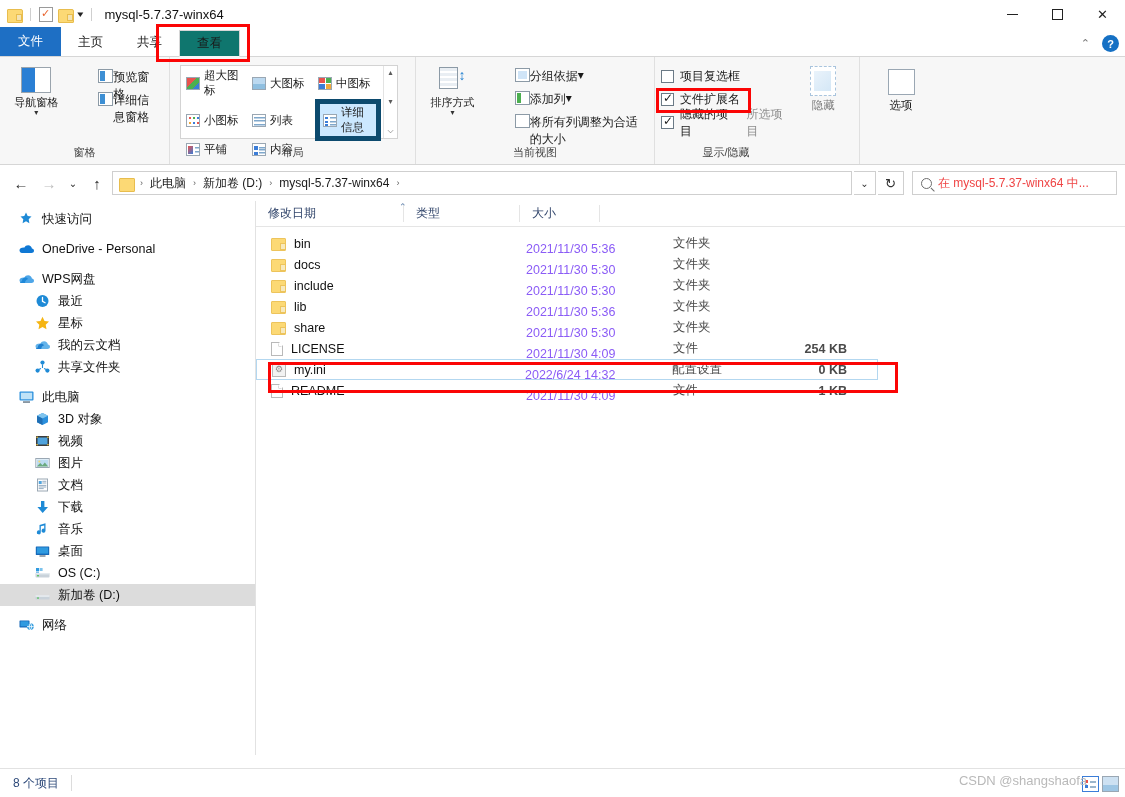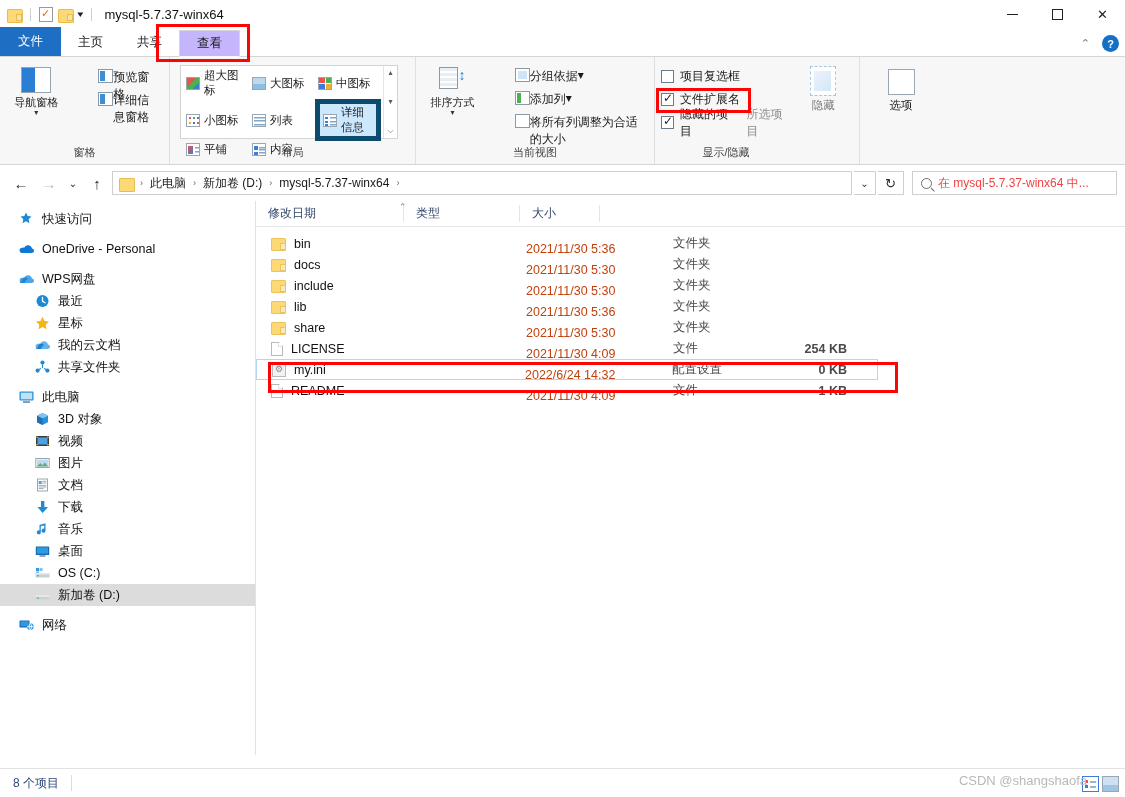--- a/index.html
+++ b/index.html
@@ -28,21 +28,21 @@
   .wincontrols div { width:45px; height:28px; display:flex; align-items:center; justify-content:center;
      font-size:13px; color:#222; }
   .wincontrols .sq { width:11px; height:11px; border:1px solid #222; }
   .wincontrols .mn { width:11px; height:1px; background:#222; }
 
   
   .tabbar { height:29px; display:flex; align-items:flex-end; background:#fff; position:relative;
      border-bottom:1px solid #d6d6d6; }
   .tab { height:27px; padding:0 17px; display:flex; align-items:center; font-size:12.5px; color:#1a1a1a; }
   .tab.file { background:#1e6fc4; color:#fff; height:29px; padding:0 18px; }
-  .tab.active { background:#c4b5fd; border:1px solid #d6d6d6; border-bottom:1px solid #f7f7f7;
+  .tab.active { background:#0f766e; border:1px solid #d6d6d6; border-bottom:1px solid #f7f7f7;
      position:relative; z-index:3; margin-bottom:-1px;font-family:Liberation Mono, monospace; }
   .helpzone { position:absolute; right:6px; bottom:4px; display:flex; align-items:center; gap:12px; }
   .chev-up { font-size:11px; color:#777; }
   .help-btn { width:17px; height:17px; border-radius:50%; background:#1570c4; color:#fff;
      font-size:11px; font-weight:bold; display:flex; align-items:center; justify-content:center; }
 
   
   .ribbon { height:108px; background:#f7f7f7; border-bottom:1px solid #d6d6d6;
      display:flex; position:relative; }
   .rgroup { display:flex; flex-direction:column; justify-content:space-between;
@@ -173,21 +173,21 @@
   .colhead { height:26px; display:flex; align-items:center; border-bottom:1px solid #e5e5e5;
      position:relative; }
   .col { font-size:12px; color:#31456b; padding-left:12px; border-left:1px solid #e5e5e5; height:17px;
      display:flex; align-items:center; }
   .col:first-child { border-left:none; }
   .sortmark { position:absolute; left:143px; top:1px; font-size:9px; color:#5a7da8; }
 
   .frow { height:21px; display:flex; align-items:center; font-size:12.5px; color:#111; position:relative; }
   .frow.sel { background:#fff; border:1px solid #b3d7f0; }
   .fname { display:flex; align-items:center; gap:8px; padding-left:15px; }
-  .fdate { color:#c2410c;margin-top:10px; }
+  .fdate { color:#8b5cf6;margin-top:10px; }
   .ftype { color:#4a4a4a; }
   .fsize { color:#4a4a4a; text-align:right;font-weight:bold; }
 
   .f-folder { width:15px; height:13px; position:relative; flex:none; }
   .f-folder::before { content:""; position:absolute; left:0; top:1px; width:13px; height:11px;
      background:#fcd975; border:1px solid #edc45c; border-radius:1px; }
   .f-folder::after { content:""; position:absolute; right:0px; bottom:0; width:4px; height:5px;
      background:#f7e9bd; border:1px solid #edc45c; }
   .f-file { width:12px; height:14px; background:#fff; border:1px solid #b9b9b9; position:relative; flex:none; }
   .f-file::after { content:""; position:absolute; right:-1px; top:-1px; border-width:0 4px 4px 0;

